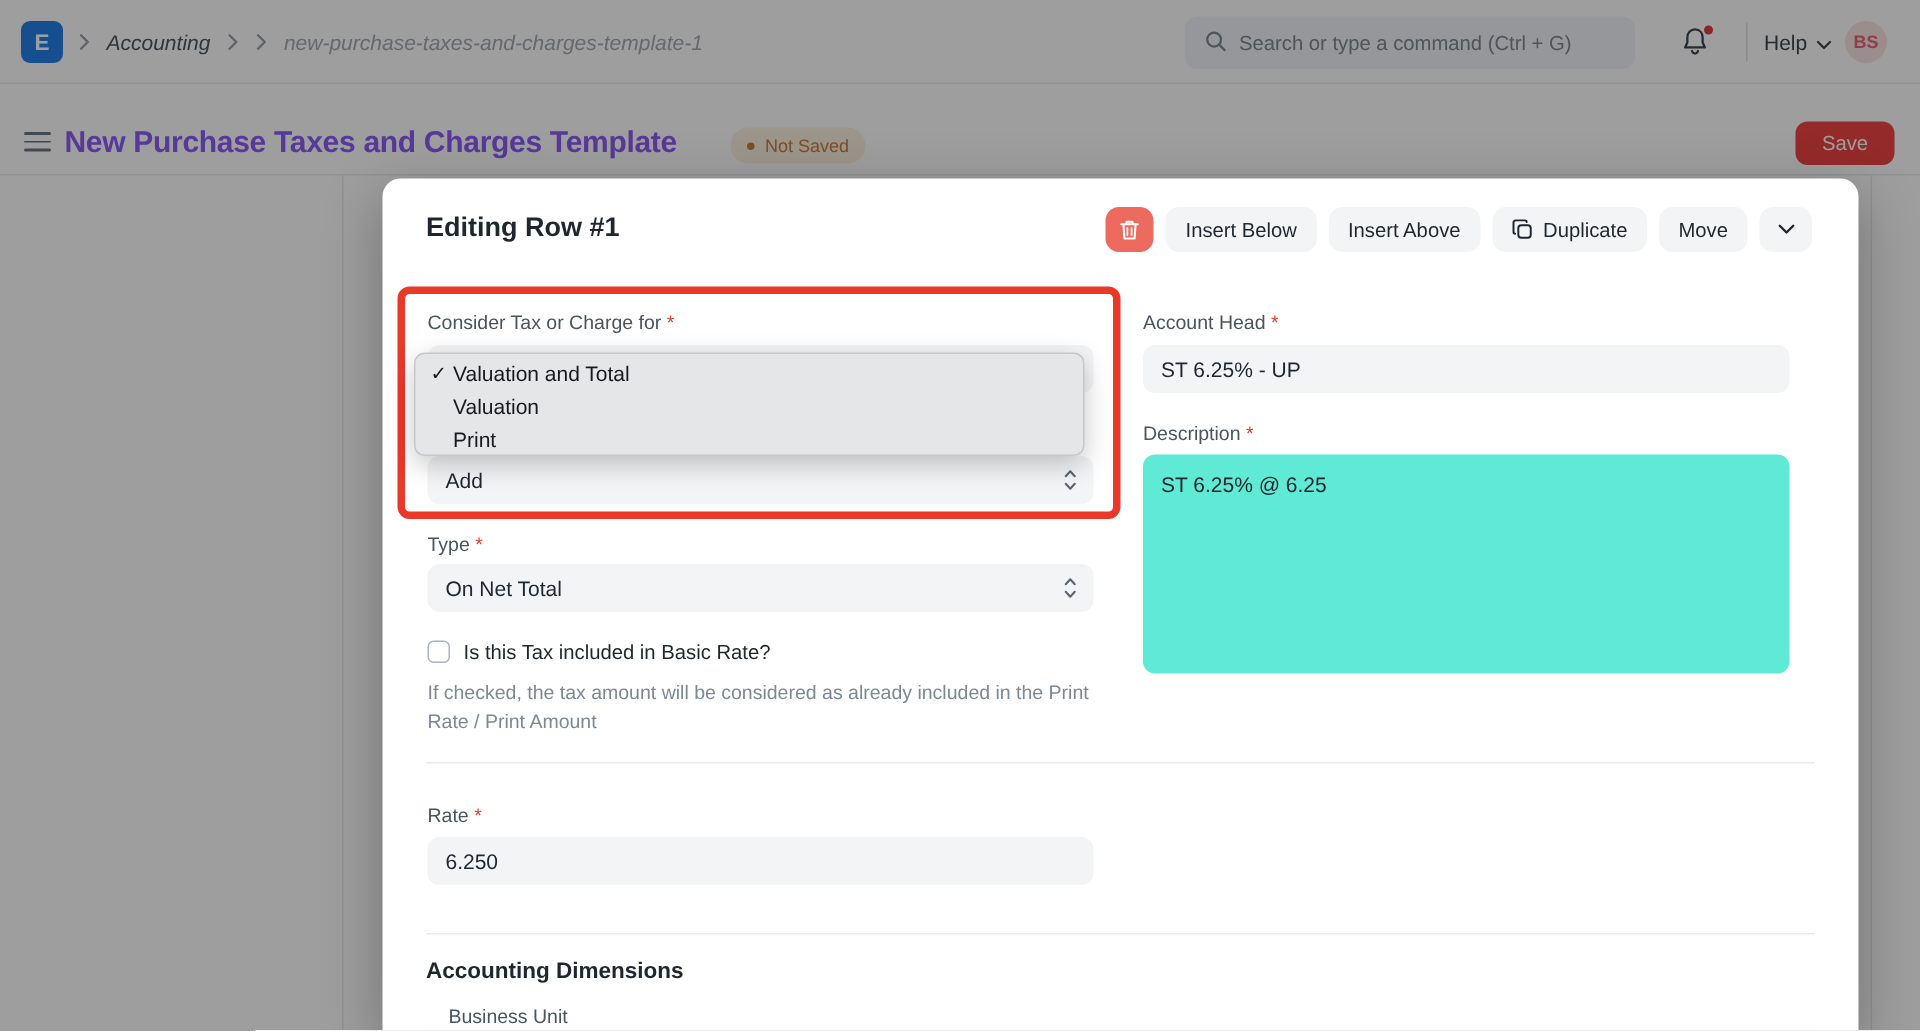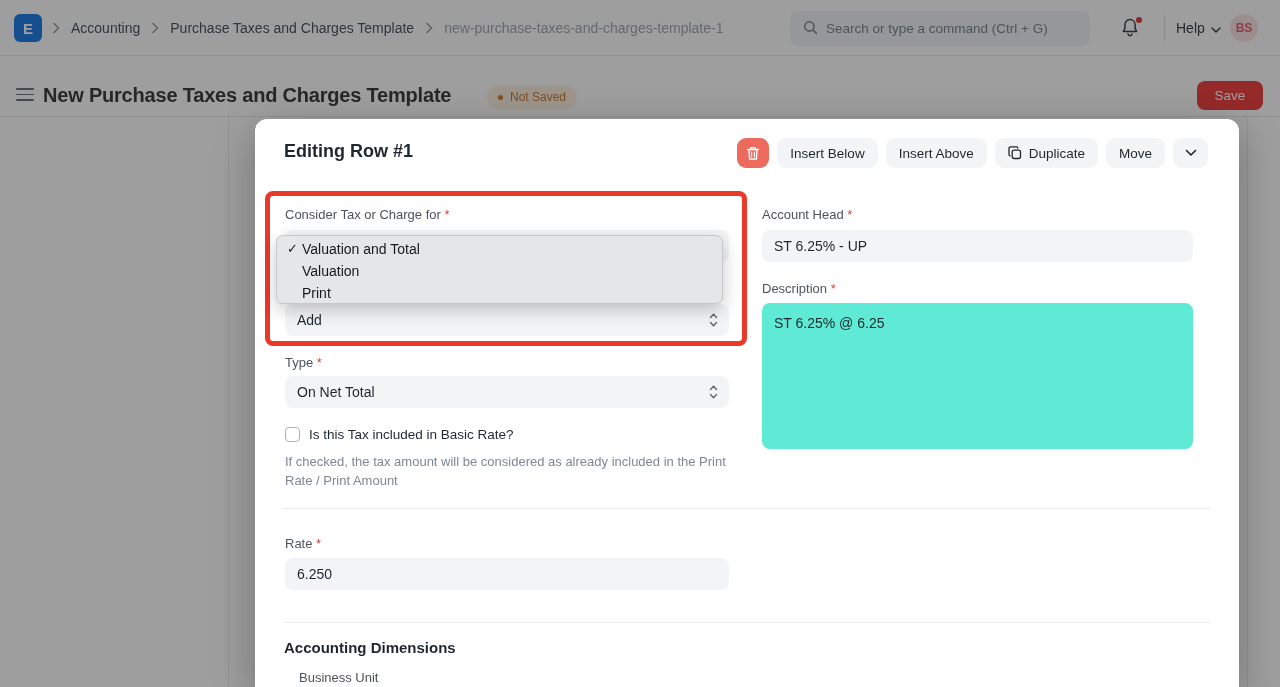--- a/index.html
+++ b/index.html
@@ -3,35 +3,35 @@
 <meta charset="utf-8">
 <style>
   * { margin:0; padding:0; box-sizing:border-box; }
   html,body { width:1280px; height:687px; }
   body { font-family:"Liberation Sans","DejaVu Sans",sans-serif; background:#fff; }
   #app { position:relative; width:1280px; height:687px; overflow:hidden; background:#fff; }
 
   
   .navbar { position:absolute; left:0; top:0; width:1280px; height:56px; background:#fff; border-bottom:1px solid #e7ebee; }
   .logo { position:absolute; left:14px; top:14px; width:28px; height:28px; border-radius:6px; background:#2480e8; color:#fff; font-weight:bold; font-size:15px; display:flex; align-items:center; justify-content:center; }
-  .crumbs { position:absolute; left:52px; top:0; height:56px; display:flex; align-items:center; gap:11px; font-size:14px; }
+  .crumbs { position:absolute; left:52px; top:0; height:56px; display:flex; align-items:center; gap:11px; font-size:14px;font-style:italic; }
   .crumb { color:#4c5661; white-space:nowrap; }
   .crumb.current { color:#a3a9b1; }
   .sep svg { display:block; }
   .searchpill { position:absolute; left:790px; top:11px; width:300px; height:35px; border-radius:8px; background:#f2f4f8; display:flex; align-items:center; gap:8px; padding:0 13px; color:#7d8895; font-size:13.5px; }
   .bell { position:absolute; left:1120px; top:17px; width:24px; height:24px; }
   .bell-dot { position:absolute; right:2px; top:0px; width:6px; height:6px; border-radius:50%; background:#e03e3e; }
   .nav-divider { position:absolute; left:1164px; top:15px; width:1px; height:26px; background:#dde2e7; }
   .helpbtn { position:absolute; left:1176px; top:0; height:56px; display:flex; align-items:center; gap:6px; font-size:14px; color:#3d4650; }
   .avatar { position:absolute; left:1230px; top:14px; width:28px; height:28px; border-radius:50%; background:#fbe3e6; color:#e56576; font-size:12px; font-weight:bold; display:flex; align-items:center; justify-content:center; }
 
   .pagehead { position:absolute; left:0; top:56px; width:1280px; height:61px; background:#fff; border-bottom:1px solid #e7ebee; }
   .hamburger { position:absolute; left:16px; top:88px; width:18px; height:13px; display:flex; flex-direction:column; justify-content:space-between; }
   .hamburger i { display:block; height:1.8px; background:#6b7682; border-radius:1px; }
-  .pagetitle { position:absolute; left:43px; top:84px; font-size:20px; font-weight:bold; color:#404040; letter-spacing:-0.2px; }
+  .pagetitle { position:absolute; left:43px; top:84px; font-size:20px; font-weight:bold; color:#8b5cf6; letter-spacing:-0.2px; }
   .badge { position:absolute; left:487px; top:85px; height:24px; border-radius:12px; background:#fcf0e1; display:flex; align-items:center; gap:7px; padding:0 11px; font-size:12px; color:#cf7c38; }
   .badge i { width:5px; height:5px; border-radius:50%; background:#cf7c38; }
   .savebtn { position:absolute; left:1197px; top:81px; width:66px; height:29px; border-radius:8px; background:#ef4444; color:#fff; font-size:13.5px; display:flex; align-items:center; justify-content:center; border:none; }
   .vline-left { position:absolute; left:228px; top:117px; width:1px; height:570px; background:#e7ebee; }
   .vline-right { position:absolute; left:1247px; top:117px; width:1px; height:570px; background:#e7ebee; }
 
   
   .overlay { position:absolute; inset:0; background:rgba(0,0,0,0.38); }
 
   
@@ -76,21 +76,20 @@
           <svg width="8" height="12" viewBox="0 0 8 12">
             <path d="M2 1.5 L6.5 6 L2 10.5" fill="none" stroke="#9aa1a9" stroke-width="1.6" stroke-linecap="round" stroke-linejoin="round"></path>
           </svg>
         </span>
       <span class="crumb">Accounting</span>
       <span class="sep">
           <svg width="8" height="12" viewBox="0 0 8 12">
             <path d="M2 1.5 L6.5 6 L2 10.5" fill="none" stroke="#9aa1a9" stroke-width="1.6" stroke-linecap="round" stroke-linejoin="round"></path>
           </svg>
         </span>
-      <span class="crumb">Purchase Taxes and Charges Template</span>
       <span class="sep">
           <svg width="8" height="12" viewBox="0 0 8 12">
             <path d="M2 1.5 L6.5 6 L2 10.5" fill="none" stroke="#9aa1a9" stroke-width="1.6" stroke-linecap="round" stroke-linejoin="round"></path>
           </svg>
         </span>
       <span class="crumb current">new-purchase-taxes-and-charges-template-1</span>
     </div>
     <div class="searchpill">
       <span><svg width="15" height="15" viewBox="0 0 15 15">
             <circle cx="6.4" cy="6.4" r="4.6" fill="none" stroke="#7d8895" stroke-width="1.5"></circle>

